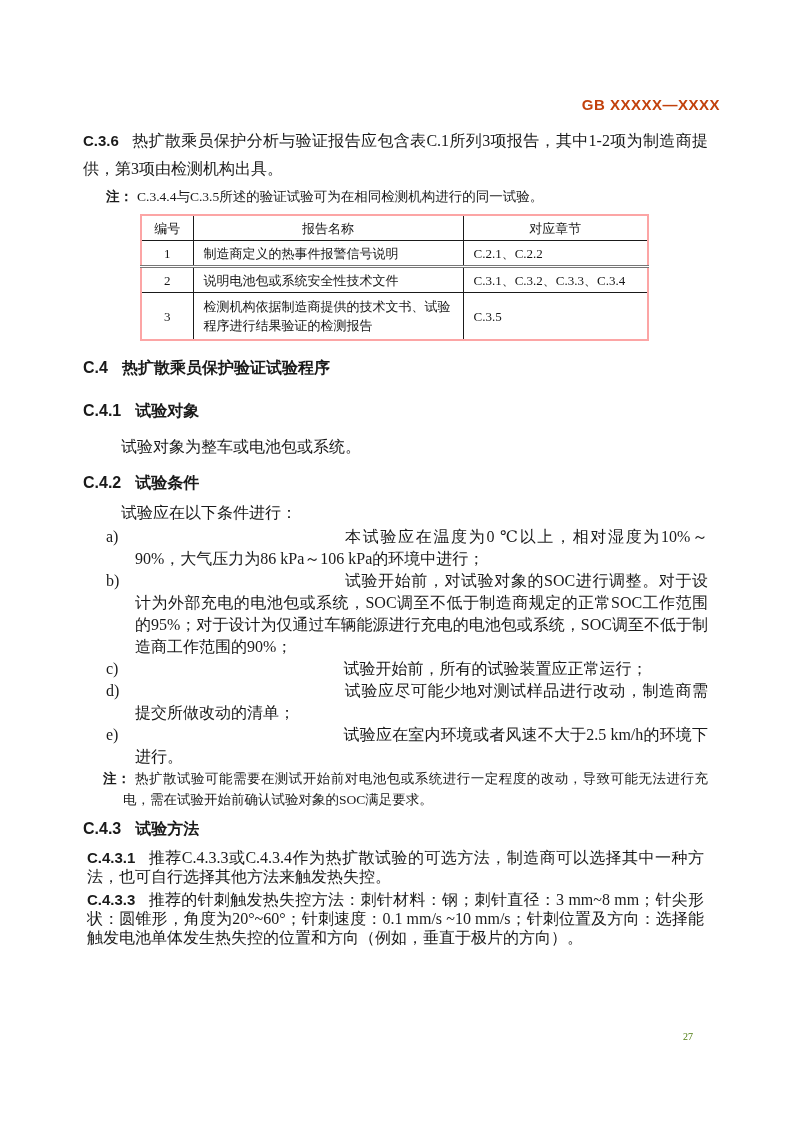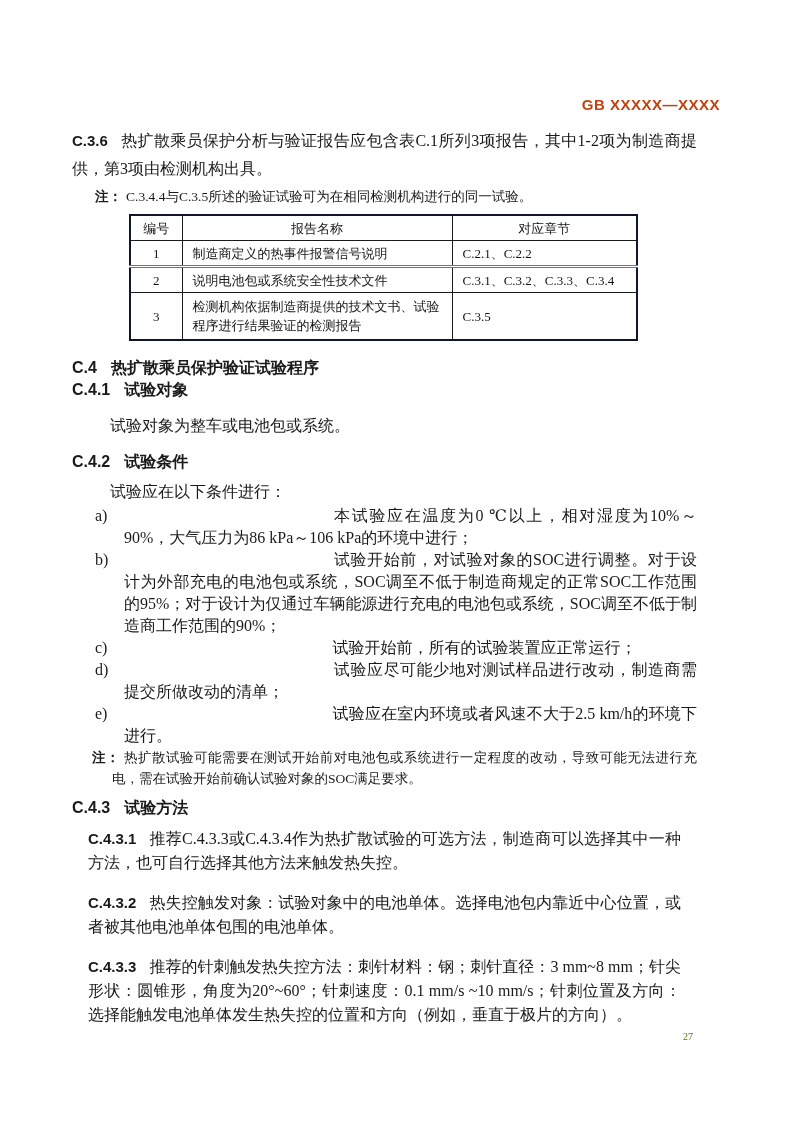--- a/index.html
+++ b/index.html
@@ -6,79 +6,79 @@
   .page {
     position:relative; width:793px; height:1122px; margin:0 auto;
     background:#ffffff; color:#1a1a1a; overflow:hidden;
     font-family:"Liberation Serif","DejaVu Serif",serif;
   }
   .doc-header {
     position:absolute; top:96px; right:73px;
     font-family:"Liberation Sans","DejaVu Sans",sans-serif;
     font-weight:bold; font-size:15px; letter-spacing:0.5px; color:#c2410c;
   }
-  .content { position:absolute; left:72px; top:0; width:625px; padding-top:127px; }
+  .content { position:absolute; left:83px; top:0; width:625px; padding-top:127px; }
 
   .clause-label {
     font-family:"Liberation Sans","DejaVu Sans",sans-serif;
     font-weight:bold; font-size:15px; margin-right:13px; white-space:nowrap;
   }
   .p-c36 { font-size:16px; line-height:28px; text-align:justify; margin:0; }
 
   .note { font-size:13.5px; line-height:20px; }
   .note-label { font-family:"Liberation Sans","DejaVu Sans",sans-serif; font-weight:bold; margin-right:4px; }
   .note-c36 { margin:4px 0 0 23px; }
   .note-c42 { margin:0; padding-left:40px; text-indent:-20px; line-height:21px; text-align:justify; }
 
   .table-title {
     margin-top:13px; text-align:center; line-height:20px;
     font-family:"Liberation Sans","DejaVu Sans",sans-serif;
     font-weight:bold; font-size:14.5px;
   }
   table.c1 {
     margin:7px 0 0 57px; border-collapse:collapse; table-layout:fixed;
     width:507px; font-size:13px; color:#161616;
-    border:2px solid #0f172a;
+    border:2px solid #fca5a5;
   }
   table.c1 th, table.c1 td { border:1px solid #1a1a1a; padding:2px 4px; line-height:19px; font-weight:normal; }
   table.c1 col.col-no   { width:52px; }
   table.c1 col.col-name { width:270px; }
   table.c1 col.col-chap { width:185px; }
   table.c1 th { text-align:center; height:20px; }
   table.c1 td.cell-no { text-align:center; }
   table.c1 td.cell-name { text-align:left; padding-left:10px; padding-right:4px; }
   table.c1 td.cell-chap { text-align:left; padding-left:10px; }
   table.c1 tr.row-1 td { height:20px; }
   table.c1 tr.row-2 td { height:20px; border-top:3px double #777; }
   table.c1 tr.row-3 td { height:42px; }
 
   .heading {
     font-family:"Liberation Sans","DejaVu Sans",sans-serif;
     font-weight:bold; font-size:16px; line-height:22px; margin:0;
   }
   .heading .h-label { margin-right:14px; }
   .h-c4  { margin-top:16px; }
-  .h-c41 { }
+  .h-c41 { margin-top:21px; }
   .h-c42 { margin-top:12px; }
   .h-c43 { margin-top:8px; }
 
   .body-p { font-size:16px; line-height:26px; margin:0; text-align:justify; }
   .p-indent { text-indent:38px; }
   .p-c41 { margin-top:12px; }
   .p-c42-intro { margin-top:6px; }
 
   .cond-list { margin:0; }
   .cond-item {
     font-size:16px; line-height:22px; margin:0;
     padding-left:52px; text-indent:-29px; text-align:justify;
   }
   .cond-marker { white-space:nowrap; }
   .cond-gap { display:inline-block; width:225px; height:1px; }
 
-  .p-clause { font-size:16px; line-height:24px; margin:16px; text-align:justify; }
+  .p-clause { font-size:16px; line-height:19px; margin:4px; text-align:justify; }
   .p-c431 { margin-top:8px; }
   .p-c432 { margin-top:4px; }
   .p-c433 { margin-top:4px; }
 
   .page-number {
     position:absolute; top:1031px; right:100px;
     font-size:10px; color:#4d7c0f;
   }
 </style>
 </head>
@@ -144,21 +144,20 @@
       <p class="cond-item"><span class="cond-marker">d)</span><span class="cond-gap"></span><span>试验应尽可能少地对测试样品进行改动，制造商需提交所做改动的清单；</span></p>
       <p class="cond-item"><span class="cond-marker">e)</span><span class="cond-gap"></span><span>试验应在室内环境或者风速不大于2.5 km/h的环境下进行。</span></p>
     </div>
 
     <p class="note note-c42"><span class="note-label">注：</span><span>热扩散试验可能需要在测试开始前对电池包或系统进行一定程度的改动，导致可能无法进行充电，需在试验开始前确认试验对象的SOC满足要求。</span></p>
 
     <p class="heading h-c43"><span class="h-label">C.4.3</span><span>试验方法</span></p>
 
     <p class="p-clause p-c431"><span class="clause-label">C.4.3.1</span><span>推荐C.4.3.3或C.4.3.4作为热扩散试验的可选方法，制造商可以选择其中一种方法，也可自行选择其他方法来触发热失控。</span></p>
 
-    <p class="p-clause p-c432"><span class="clause-label">C.4.3.2</span><span>热失控触发对象：试验对象中的电池单体。选择电池包内靠近中心位置，或者被其他电池单体包围的电池单体。</span></p>
 
     <p class="p-clause p-c433"><span class="clause-label">C.4.3.3</span><span>推荐的针刺触发热失控方法：刺针材料：钢；刺针直径：3 mm~8 mm；针尖形状：圆锥形，角度为20°~60°；针刺速度：0.1 mm/s ~10 mm/s；针刺位置及方向：选择能触发电池单体发生热失控的位置和方向（例如，垂直于极片的方向）。</span></p>
 
   </div>
 
   <div class="page-number">27</div>
 
 </div>
 
 </body></html>

